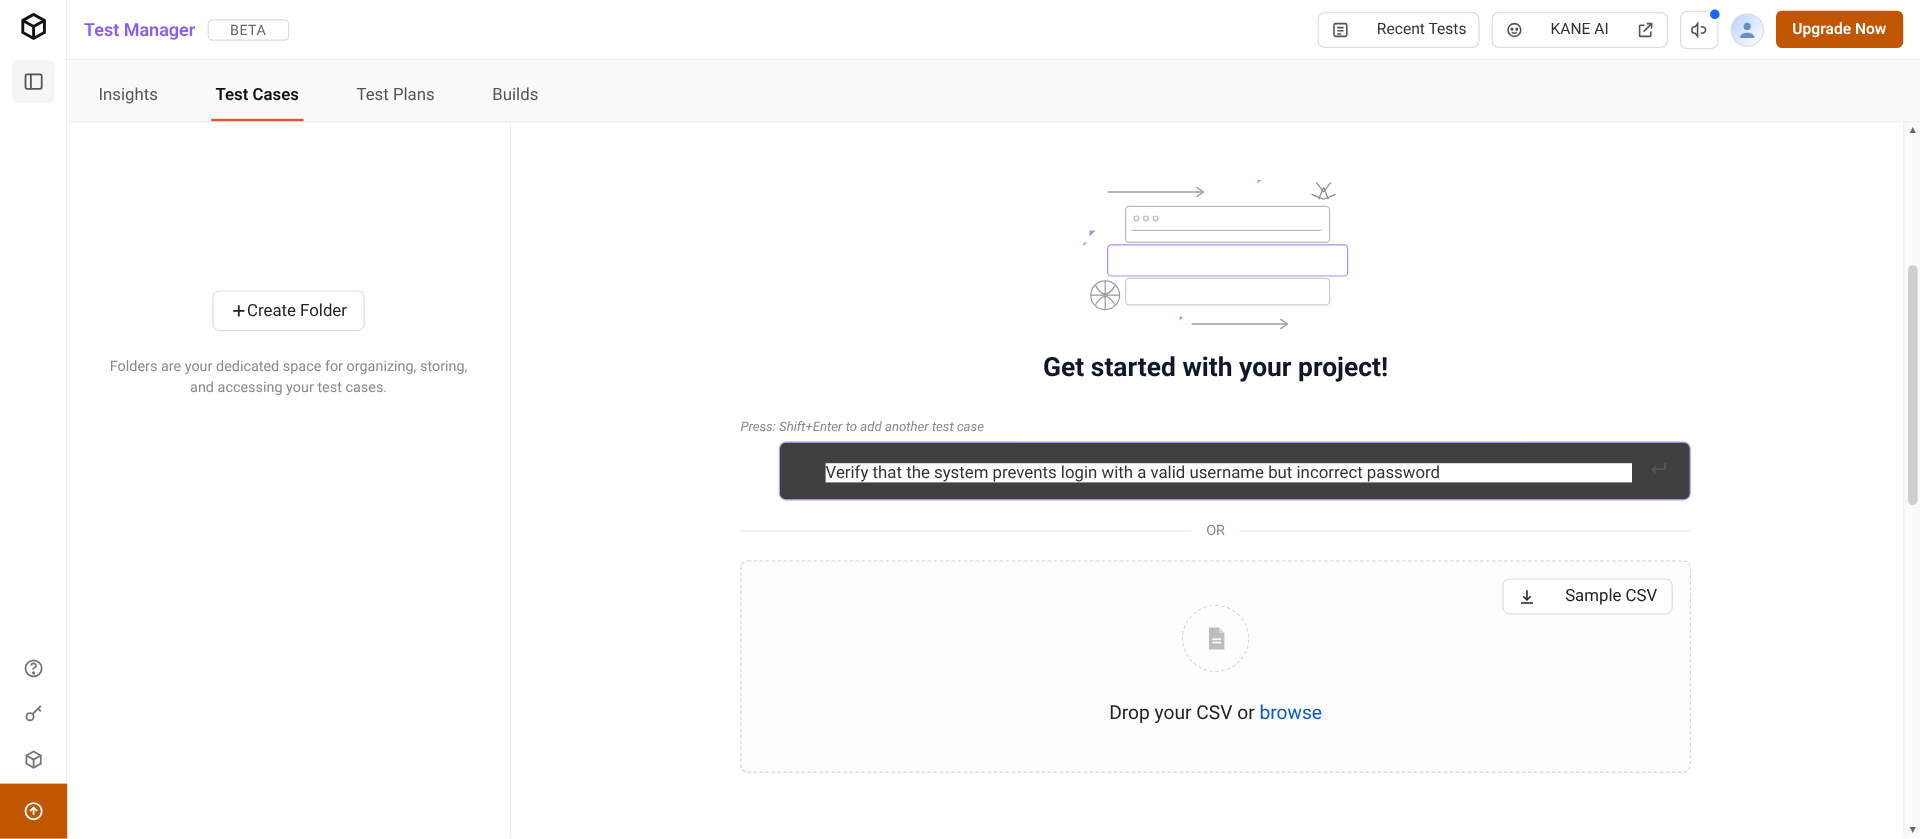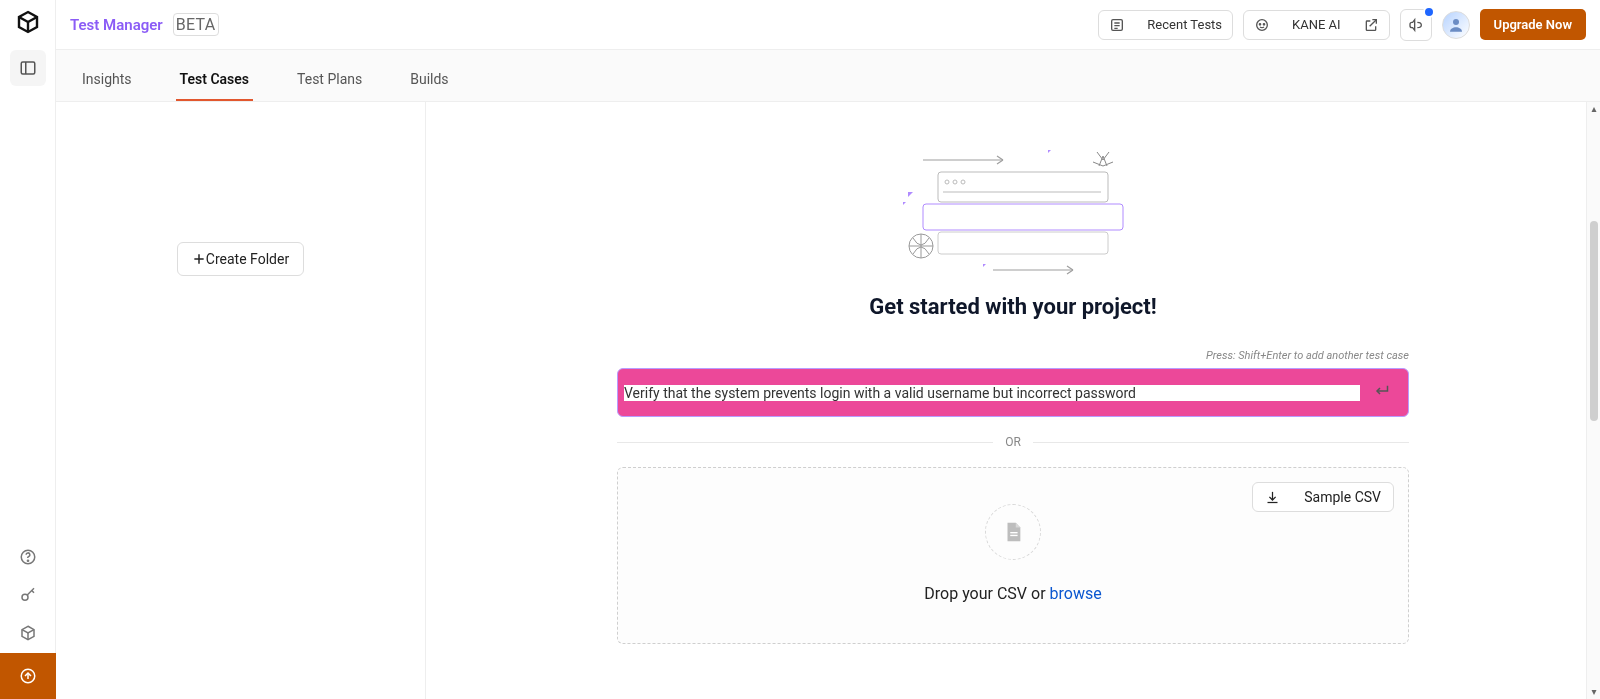--- a/index.html
+++ b/index.html
@@ -33,22 +33,22 @@
   }
 
   
   .main { flex: 1; display:flex; flex-direction:column; min-width:0; }
   .topbar {
     height: 50px; display:flex; align-items:center; padding: 0 14px;
     border-bottom: 1px solid #eee; gap: 10px;
   }
   .title-link { color: #8b5cf6; font-weight: 600; font-size: 15px; text-decoration:none; }
   .badge {
-    font-size: 16px; color:#666; border:1px solid #ddd; border-radius:4px;
-    padding: 1px 2px; letter-spacing: .3px;
+    font-size: 12px; color:#666; border:1px solid #ddd; border-radius:4px;
+    padding: 1px 18px; letter-spacing: .3px;
   }
   .topbar .grow { flex:1; }
   .chip {
     display:flex; align-items:center; gap:22px; border:1px solid #ddd;
     border-radius:6px; padding: 6px 10px; font-size: 13px; color:#333;
     background:#fff; cursor:pointer;
   }
   .chip svg { width:16px; height:16px; color:#555; }
   .icon-btn {
     position:relative; width:32px; height:32px; display:flex; align-items:center;
@@ -98,25 +98,25 @@
 
   
   .content { flex:1; overflow-y:auto; position:relative; }
   .center { max-width: 840px; margin: 40px auto 0; padding: 0 24px 40px; }
   .illus-wrap { display:flex; justify-content:center; }
   .illus { width: 260px; height: 140px; }
   .get-started {
     text-align:center; font-size:22px; font-weight:700; color:#0f172a; margin-top:12px;
   }
   .hint {
-    text-align:right; font-size:11px; font-style:italic; color:#888; margin-top:30px;
+    text-align:left; font-size:11px; font-style:italic; color:#888; margin-top:30px;
   }
   .input-card {
     margin-top: 6px; border:1px solid #b89cff; border-radius:6px;
-    padding: 14px 48px 14px 6px; position:relative; background:#ec4899;
+    padding: 14px 48px 14px 38px; position:relative; background:#404040;margin-left:32px;
   }
   .input-card .enter-icon {
     position:absolute; right:16px; top:50%; transform:translateY(-50%); color:#555;
   }
   .tc-input {
     width:100%; border:none; outline:none; font-size:14px; color:#333;
   }
   .or-row {
     display:flex; align-items:center; gap:12px; margin: 18px 0; color:#888; font-size:12px;
   }
@@ -256,20 +256,21 @@
 
   <div class="body">
 
     <div class="sidebar">
       <button class="create-folder-btn">
         <svg width="14" height="14" viewBox="0 0 24 24" fill="none" stroke="currentColor" stroke-width="2.5">
           <path d="M12 4v16M4 12h16"></path>
         </svg>
         <span>Create Folder</span>
       </button>
+      <div class="sidebar-helper">Folders are your dedicated space for organizing, storing, and accessing your test cases.</div>
     </div>
 
     <div class="content">
       <div class="center">
         <div class="illus-wrap">
           <svg class="illus" viewBox="0 0 260 140">
 
             <g stroke="#9e9e9e" stroke-width="1.2" fill="none">
               <path d="M40 18 H120"></path>
                 <path d="M120 18 l-6 -4 M120 18 l-6 4"></path>

